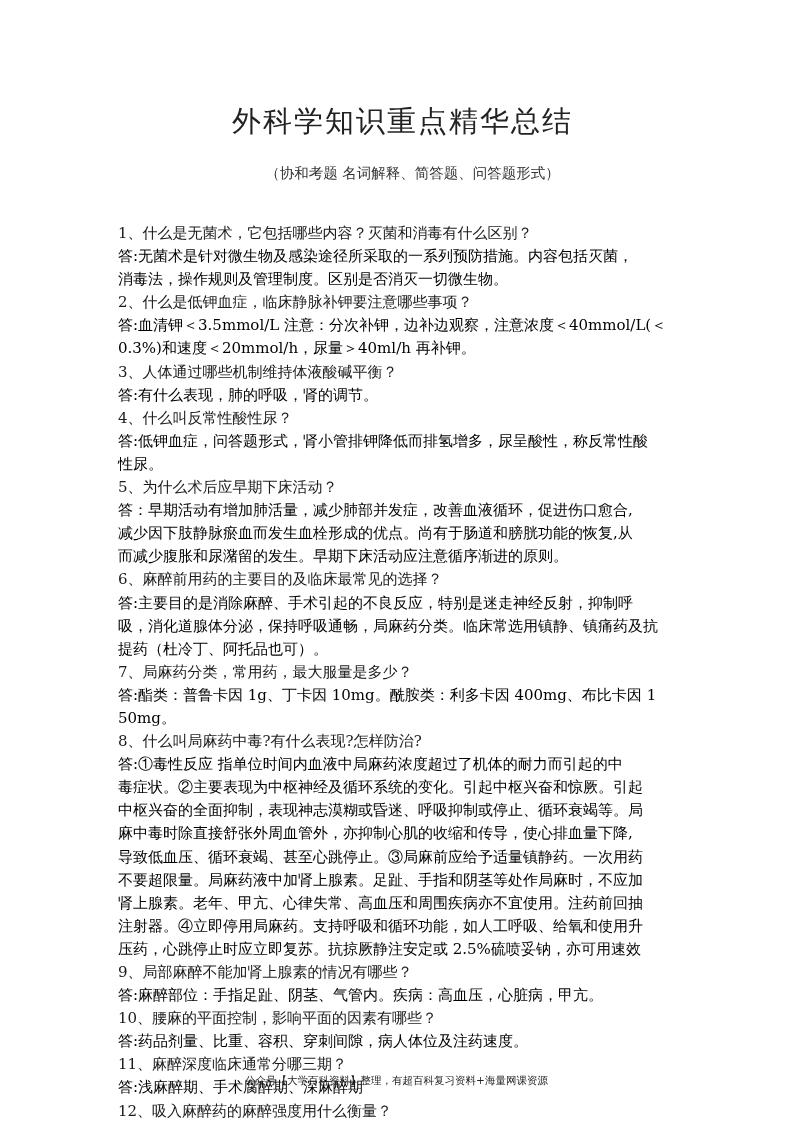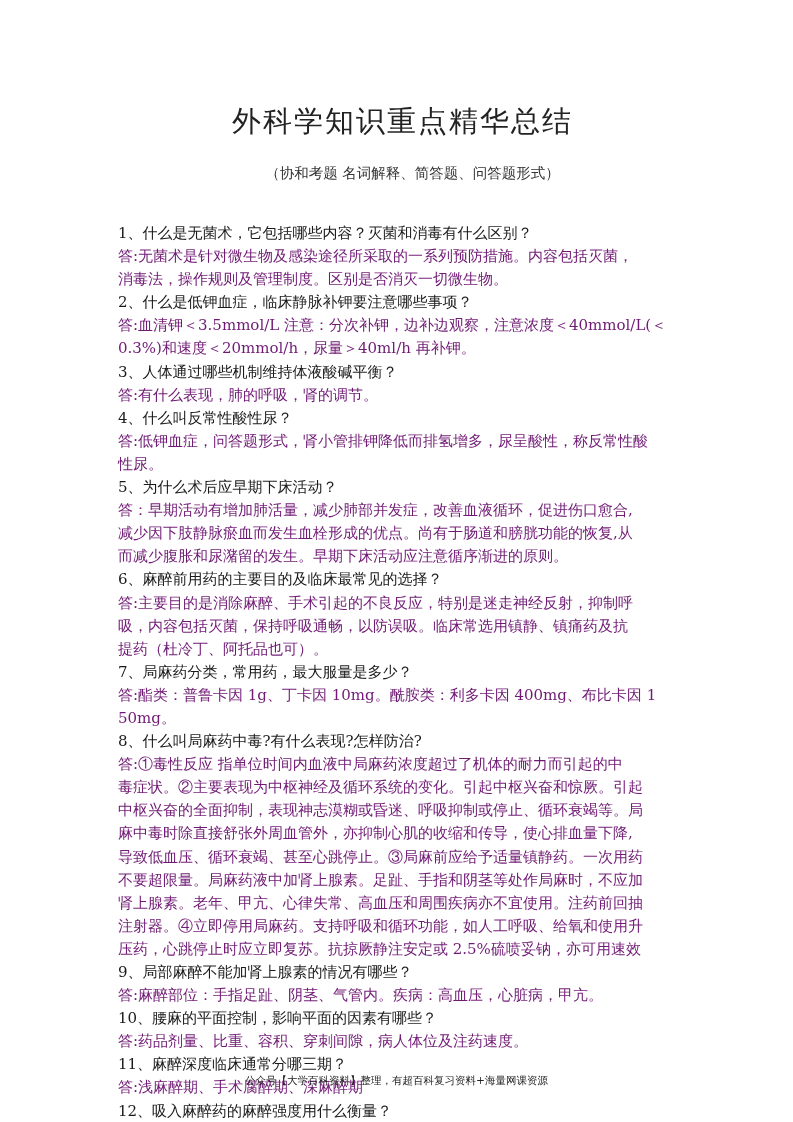--- a/index.html
+++ b/index.html
@@ -43,21 +43,21 @@
       top: 182px;
       left: 118px;
       width: 570px;
       margin-top: 40px;
     }
     .line {
       height: 23.1px;
       line-height: 23.1px;
       font-size: 15px;
       white-space: nowrap;
-      color: #701a75;
+      color: #000000;
     }
     .line.q {
       color: #1a1a1a;
     }
     .footer-note {
       position: absolute;
       top: 1074px;
       left: 0;
       width: 793px;
       text-align: center;
@@ -100,21 +100,21 @@
   <div>
     <div class="line q">5、为什么术后应早期下床活动？</div>
     <div class="line">答：早期活动有增加肺活量，减少肺部并发症，改善血液循环，促进伤口愈合,</div>
     <div class="line">减少因下肢静脉瘀血而发生血栓形成的优点。尚有于肠道和膀胱功能的恢复,从</div>
     <div class="line">而减少腹胀和尿潴留的发生。早期下床活动应注意循序渐进的原则。</div>
   </div>
 
   <div>
     <div class="line q">6、麻醉前用药的主要目的及临床最常见的选择？</div>
     <div class="line">答:主要目的是消除麻醉、手术引起的不良反应，特别是迷走神经反射，抑制呼</div>
-    <div class="line">吸，内容包括灭菌，保持呼吸通畅，以防误吸。临床常选用镇静、镇痛药及抗</div>
+    <div class="line">吸，消化道腺体分泌，保持呼吸通畅，局麻药分类。临床常选用镇静、镇痛药及抗</div>
     <div class="line">提药（杜冷丁、阿托品也可）。</div>
   </div>
 
   <div>
     <div class="line q">7、局麻药分类，常用药，最大服量是多少？</div>
     <div class="line">答:酯类：普鲁卡因 1g、丁卡因 10mg。酰胺类：利多卡因 400mg、布比卡因 1</div>
     <div class="line">50mg。</div>
   </div>
 
   <div>

